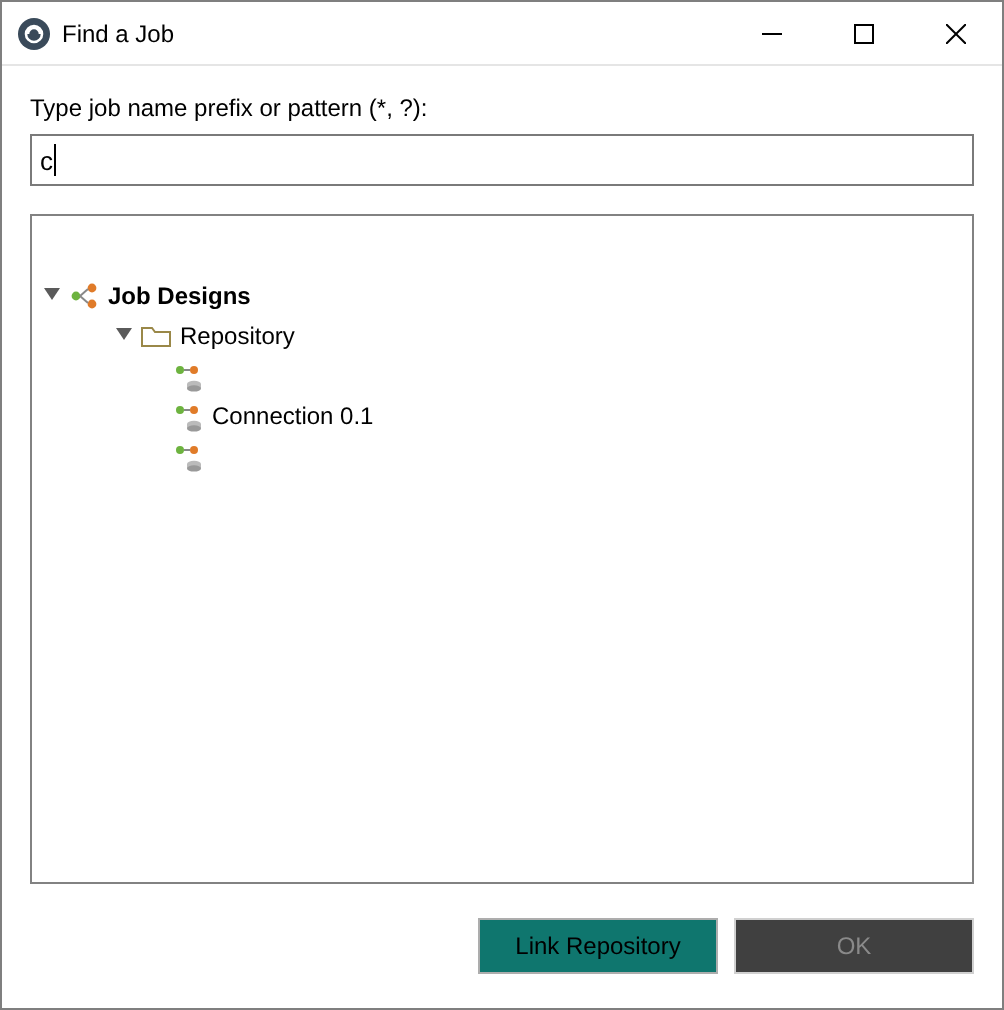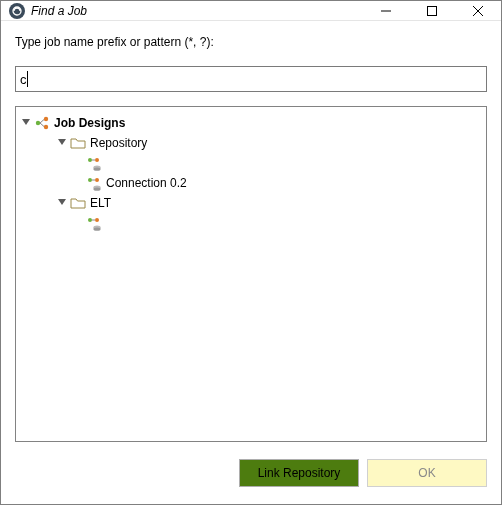--- a/index.html
+++ b/index.html
@@ -1,42 +1,42 @@
 <!DOCTYPE html>
 <html><head>
   <meta charset="utf-8">
   <style>
     * { box-sizing: border-box; margin: 0; padding: 0; font-family: "Segoe UI", Tahoma, sans-serif; font-size: 12px; }
     body { background: #fff; width: 502px; height: 505px; border: 1px solid #7f7f7f; display: flex; flex-direction: column; }
-    .titlebar { height: 20px; display: flex; align-items: center; padding-left: 8px; border-bottom: 1px solid #e5e5e5; font-style: italic; }
+    .titlebar { height: 32px; display: flex; align-items: center; padding-left: 8px; border-bottom: 1px solid #e5e5e5; }
     .titlebar .app-icon { width: 16px; height: 16px; border-radius: 50%; background: #3a4a5a; display: flex; align-items: center; justify-content: center; margin-right: 6px; }
     .titlebar .app-icon svg { width: 10px; height: 10px; }
     .titlebar .title { flex: 1; color: #000; }
     .winbtns { display: flex; height: 100%; }
     .winbtn { width: 46px; display: flex; align-items: center; justify-content: center; }
     .winbtn svg { stroke: #000; stroke-width: 1; fill: none; }
     .content { flex: 1; padding: 14px 14px 0 14px; display: flex; flex-direction: column; }
-    .label { color: #000; margin-bottom: 17px; }
+    .label { color: #000; margin-bottom: 6px; }
     .input-wrap { border: 1px solid #7a7a7a; padding: 2px 4px; display: flex; align-items: center; height: 26px; margin-bottom: 14px; }
     .input-wrap .val { font-size: 13px; color: #000; letter-spacing: 0; }
     .caret { width: 1px; height: 16px; background: #000; animation: blink 1s step-end infinite; }
     @keyframes blink { 50% { opacity: 0; } }
     .tree-panel { flex: 1; border: 1px solid #828282; background: #fff; padding: 6px 4px; overflow: auto; }
-    .tree { list-style: none; }
+    .tree { list-style: none; margin-top: 24px; }
     .tree ul { list-style: none; padding-left: 18px; }
     .node { display: flex; align-items: center; height: 20px; white-space: nowrap; color: #000; }
     .node .tw { width: 12px; height: 12px; display: flex; align-items: center; justify-content: center; margin-right: 2px; }
     .node .sp { width: 12px; display: inline-block; }
     .node .icon { width: 16px; height: 16px; margin-right: 4px; position: relative; }
     .folder-icon svg, .job-icon svg, .root-icon svg { width: 16px; height: 16px; }
     .node-label { font-size: 12px; }
     .bold { font-weight: 600; }
     .button-row { height: 62px; display: flex; align-items: center; justify-content: flex-end; gap: 8px; padding: 0 14px; }
-    .btn { min-width: 120px; height: 28px; border: 1px solid #adadad; background: #4d7c0f; color: #000; display: flex; align-items: center; justify-content: center; }
-    .btn.disabled { color: #8a8a8a; background: #fef9c3; border-color: #d0d0d0; }
+    .btn { min-width: 120px; height: 28px; border: 1px solid #adadad; background: #0f766e; color: #000; display: flex; align-items: center; justify-content: center; }
+    .btn.disabled { color: #8a8a8a; background: #404040; border-color: #d0d0d0; }
   </style>
 </head>
 <body>
 
 <div class="titlebar">
   <span class="app-icon">
     <svg viewBox="0 0 10 10">
         <circle cx="5" cy="5" r="4" fill="none" stroke="#fff" stroke-width="1.3"></circle>
         <path d="M2 5 A3 3 0 0 1 8 5" fill="none" stroke="#fff" stroke-width="1.3"></path>
       </svg>
@@ -128,39 +128,26 @@
                       <span class="icon job-icon">
                         <svg viewBox="0 0 16 16">
                             <circle cx="4" cy="5" r="2" fill="#6db33f"></circle>
                             <circle cx="11" cy="5" r="2" fill="#e07b29"></circle>
                             <line x1="6" y1="5" x2="9" y2="5" stroke="#888"></line>
                             <ellipse cx="11" cy="12" rx="3.5" ry="1.6" fill="#bbb"></ellipse>
                             <rect x="7.5" y="12" width="7" height="2.2" fill="#bbb"></rect>
                             <ellipse cx="11" cy="14.2" rx="3.5" ry="1.6" fill="#999"></ellipse>
                           </svg>
                       </span>
-                      <span class="node-label">Connection 0.2</span>
+                      <span class="node-label">Connection 0.1</span>
                     </div>
                   </li>
                 </ul>
               </li>
               <li>
-                <div class="node">
-                  <span class="tw">
-                      <svg width="8" height="8" viewBox="0 0 8 8">
-                        <polygon points="0,0 8,0 4,6" fill="#5a5a5a"></polygon>
-                      </svg>
-                    </span>
-                  <span class="icon folder-icon">
-                    <svg viewBox="0 0 16 16">
-                        <path d="M1 4 h5 l1.5 2 H15 v7 H1 Z" fill="#fff" stroke="#9a8848" stroke-width="1"></path>
-                      </svg>
-                  </span>
-                  <span class="node-label">ELT</span>
-                </div>
                 <ul>
                   <li>
                     <div class="node">
                       <span class="sp"></span>
                       <span class="icon job-icon">
                         <svg viewBox="0 0 16 16">
                             <circle cx="4" cy="5" r="2" fill="#6db33f"></circle>
                             <circle cx="11" cy="5" r="2" fill="#e07b29"></circle>
                             <line x1="6" y1="5" x2="9" y2="5" stroke="#888"></line>
                             <ellipse cx="11" cy="12" rx="3.5" ry="1.6" fill="#bbb"></ellipse>

